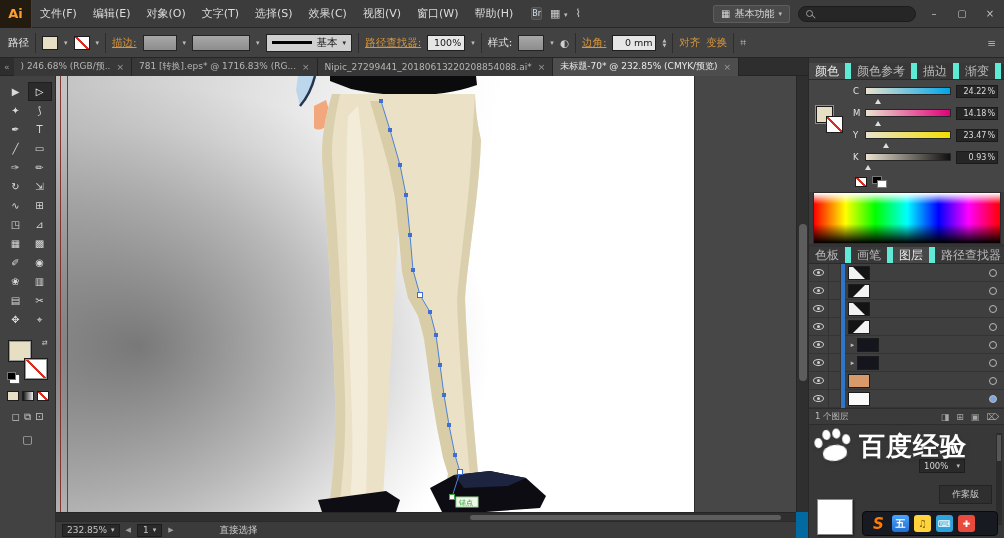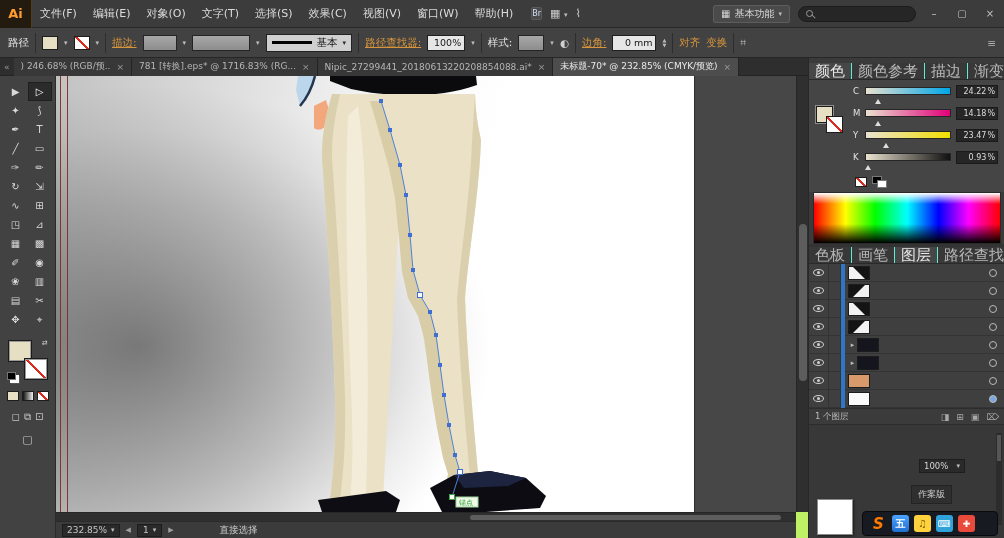--- a/index.html
+++ b/index.html
@@ -1,17 +1,17 @@
 <!DOCTYPE html>
 <html><head>
 <meta charset="utf-8">
 <style>
   *{box-sizing:border-box;margin:0;padding:0;}
   html,body{background:#222;}
-  .app{position:relative;width:1004px;height:538px;background:#bef264;overflow:hidden;
+  .app{position:relative;width:1004px;height:538px;background:#0369a1;overflow:hidden;
        font-family:"DejaVu Sans",sans-serif;color:#d6d6d6;font-size:11px;}
 
   
   .menubar{position:absolute;left:0;top:0;width:1004px;height:28px;background:#3c3c3c;
            border-bottom:1px solid #282828;display:flex;align-items:center;}
   .logo{width:32px;height:28px;background:#231a10;border-right:1px solid #553d18;color:#ff9c2e;
         font-weight:bold;font-size:13px;display:flex;align-items:center;justify-content:center;}
   .mitem{padding:0 8px;font-size:11px;color:#dcdcdc;cursor:default;}
   .micons{display:flex;align-items:center;gap:8px;margin-left:10px;color:#c9c9c9;}
   .sqbtn{background:#4a4a4a;border:1px solid #5b5b5b;border-radius:2px;font-size:8px;
@@ -104,22 +104,22 @@
   .navbtn{font-size:7px;color:#9f9f9f;}
   .abfld{display:flex;align-items:center;gap:4px;background:#2a2a2a;border:1px solid #1d1d1d;
          height:13px;padding:0 5px;}
   .toolname{margin-left:40px;font-size:9.5px;color:#cccccc;}
 
   
   .dock{position:absolute;left:808px;top:58px;width:196px;height:480px;background:#3b3b3b;
         border-left:1px solid #282828;}
   .ptabs{position:absolute;left:0;width:196px;height:16px;background:#323232;display:flex;
          align-items:flex-end;border-bottom:1px solid #2a2a2a;}
-  .ptab{height:16px;display:flex;align-items:center;padding:0 6px;font-size:15px;color:#b9b9b9;
-        background:#383838;border-right:1px solid #5eead4;white-space:nowrap;}
+  .ptab{height:16px;display:flex;align-items:center;padding:0 6px;font-size:12px;color:#b9b9b9;
+        background:#383838;border-right:6px solid #5eead4;white-space:nowrap;}
   .ptab.active{background:#474747;color:#e8e8e8;}
   .pmenu{margin-left:auto;padding:0 5px;color:#b0b0b0;font-size:9px;}
 
   .cpbody{position:absolute;left:0;top:22px;width:196px;height:112px;background:#454545;}
   .cpfs{position:absolute;left:7px;top:26px;width:34px;height:34px;}
   .cpfs .f{position:absolute;left:0;top:0;width:17px;height:17px;background:#e7dfc4;border:1px solid #1c1c1c;outline:1px solid #8d8d8d;}
   .cpfs .s{position:absolute;left:10px;top:10px;width:17px;height:17px;border:1px solid #1c1c1c;
            background:linear-gradient(45deg,#fff 45%,#d82c20 45%,#d82c20 55%,#fff 55%);}
   .srow{position:relative;display:flex;align-items:center;height:22px;margin-left:44px;margin-right:6px;}
   .srow .ch{width:12px;font-size:8.5px;color:#e2e2e2;}
@@ -166,22 +166,22 @@
            border-top:1px solid #2d2d2d;display:flex;align-items:center;padding:0 6px;gap:7px;
            font-size:8.5px;color:#bdbdbd;}
   .lfooter .ic{margin-left:auto;display:flex;gap:7px;color:#a8a8a8;font-size:9px;}
   .lfooter .ic span{margin-left:0;}
 
   .botpanel{position:absolute;left:0;top:366px;width:196px;height:114px;background:#383838;
             border-top:1px solid #2c2c2c;}
   .bp-val{position:absolute;left:110px;top:34px;width:46px;height:14px;background:#2a2a2a;
           border:1px solid #1e1e1e;display:flex;align-items:center;justify-content:space-between;
           padding:0 4px;font-size:8.5px;color:#d5d5d5;}
-  .bp-btn{position:absolute;left:102px;top:60px;background:#2f2f2f;border:1px solid #232323;
-          color:#c9c9c9;font-size:9px;padding:2px 6px;}
+  .bp-btn{position:absolute;left:130px;top:60px;background:#2f2f2f;border:1px solid #232323;
+          color:#c9c9c9;font-size:9px;padding:2px 12px;}
   .bp-thumb{position:absolute;left:8px;top:74px;width:36px;height:36px;background:#fff;
             border:1px solid #8a8a8a;box-shadow:1px 1px 2px rgba(0,0,0,.5);}
   .bp-scroll{position:absolute;right:3px;top:8px;width:6px;height:92px;background:#2c2c2c;}
   .bp-scroll i{display:block;margin:2px 1px;width:4px;height:26px;background:#565656;}
 
   .watermark{position:absolute;left:6px;top:358px;width:188px;height:60px;display:flex;
              align-items:center;gap:6px;z-index:5;pointer-events:none;}
   .paw{position:relative;width:38px;height:36px;transform:rotate(-8deg);filter:drop-shadow(0 2px 2px rgba(40,40,40,.55));}
   .paw i{position:absolute;background:#fff;display:block;}
   .paw .pad{left:7px;top:17px;width:24px;height:16px;border-radius:50% 50% 46% 46%;}
@@ -646,20 +646,30 @@
         <span>100%</span>
         <span class="caret">▾</span>
       </span>
       <span class="bp-btn">作案版</span>
       <span class="bp-thumb"></span>
       <span class="bp-scroll">
           <i></i>
         </span>
     </div>
 
+    <div class="watermark">
+      <span class="paw">
+          <i class="pad"></i>
+          <i class="t1"></i>
+          <i class="t2"></i>
+          <i class="t3"></i>
+          <i class="t4"></i>
+        </span>
+      <span class="wmtext">百度经验</span>
+    </div>
   </div>
 
   <div class="ime">
     <span class="t t1">S</span>
     <span class="t t2">五</span>
     <span class="t t3">♫</span>
     <span class="t t4">⌨</span>
     <span class="t t5">✚</span>
   </div>
 

